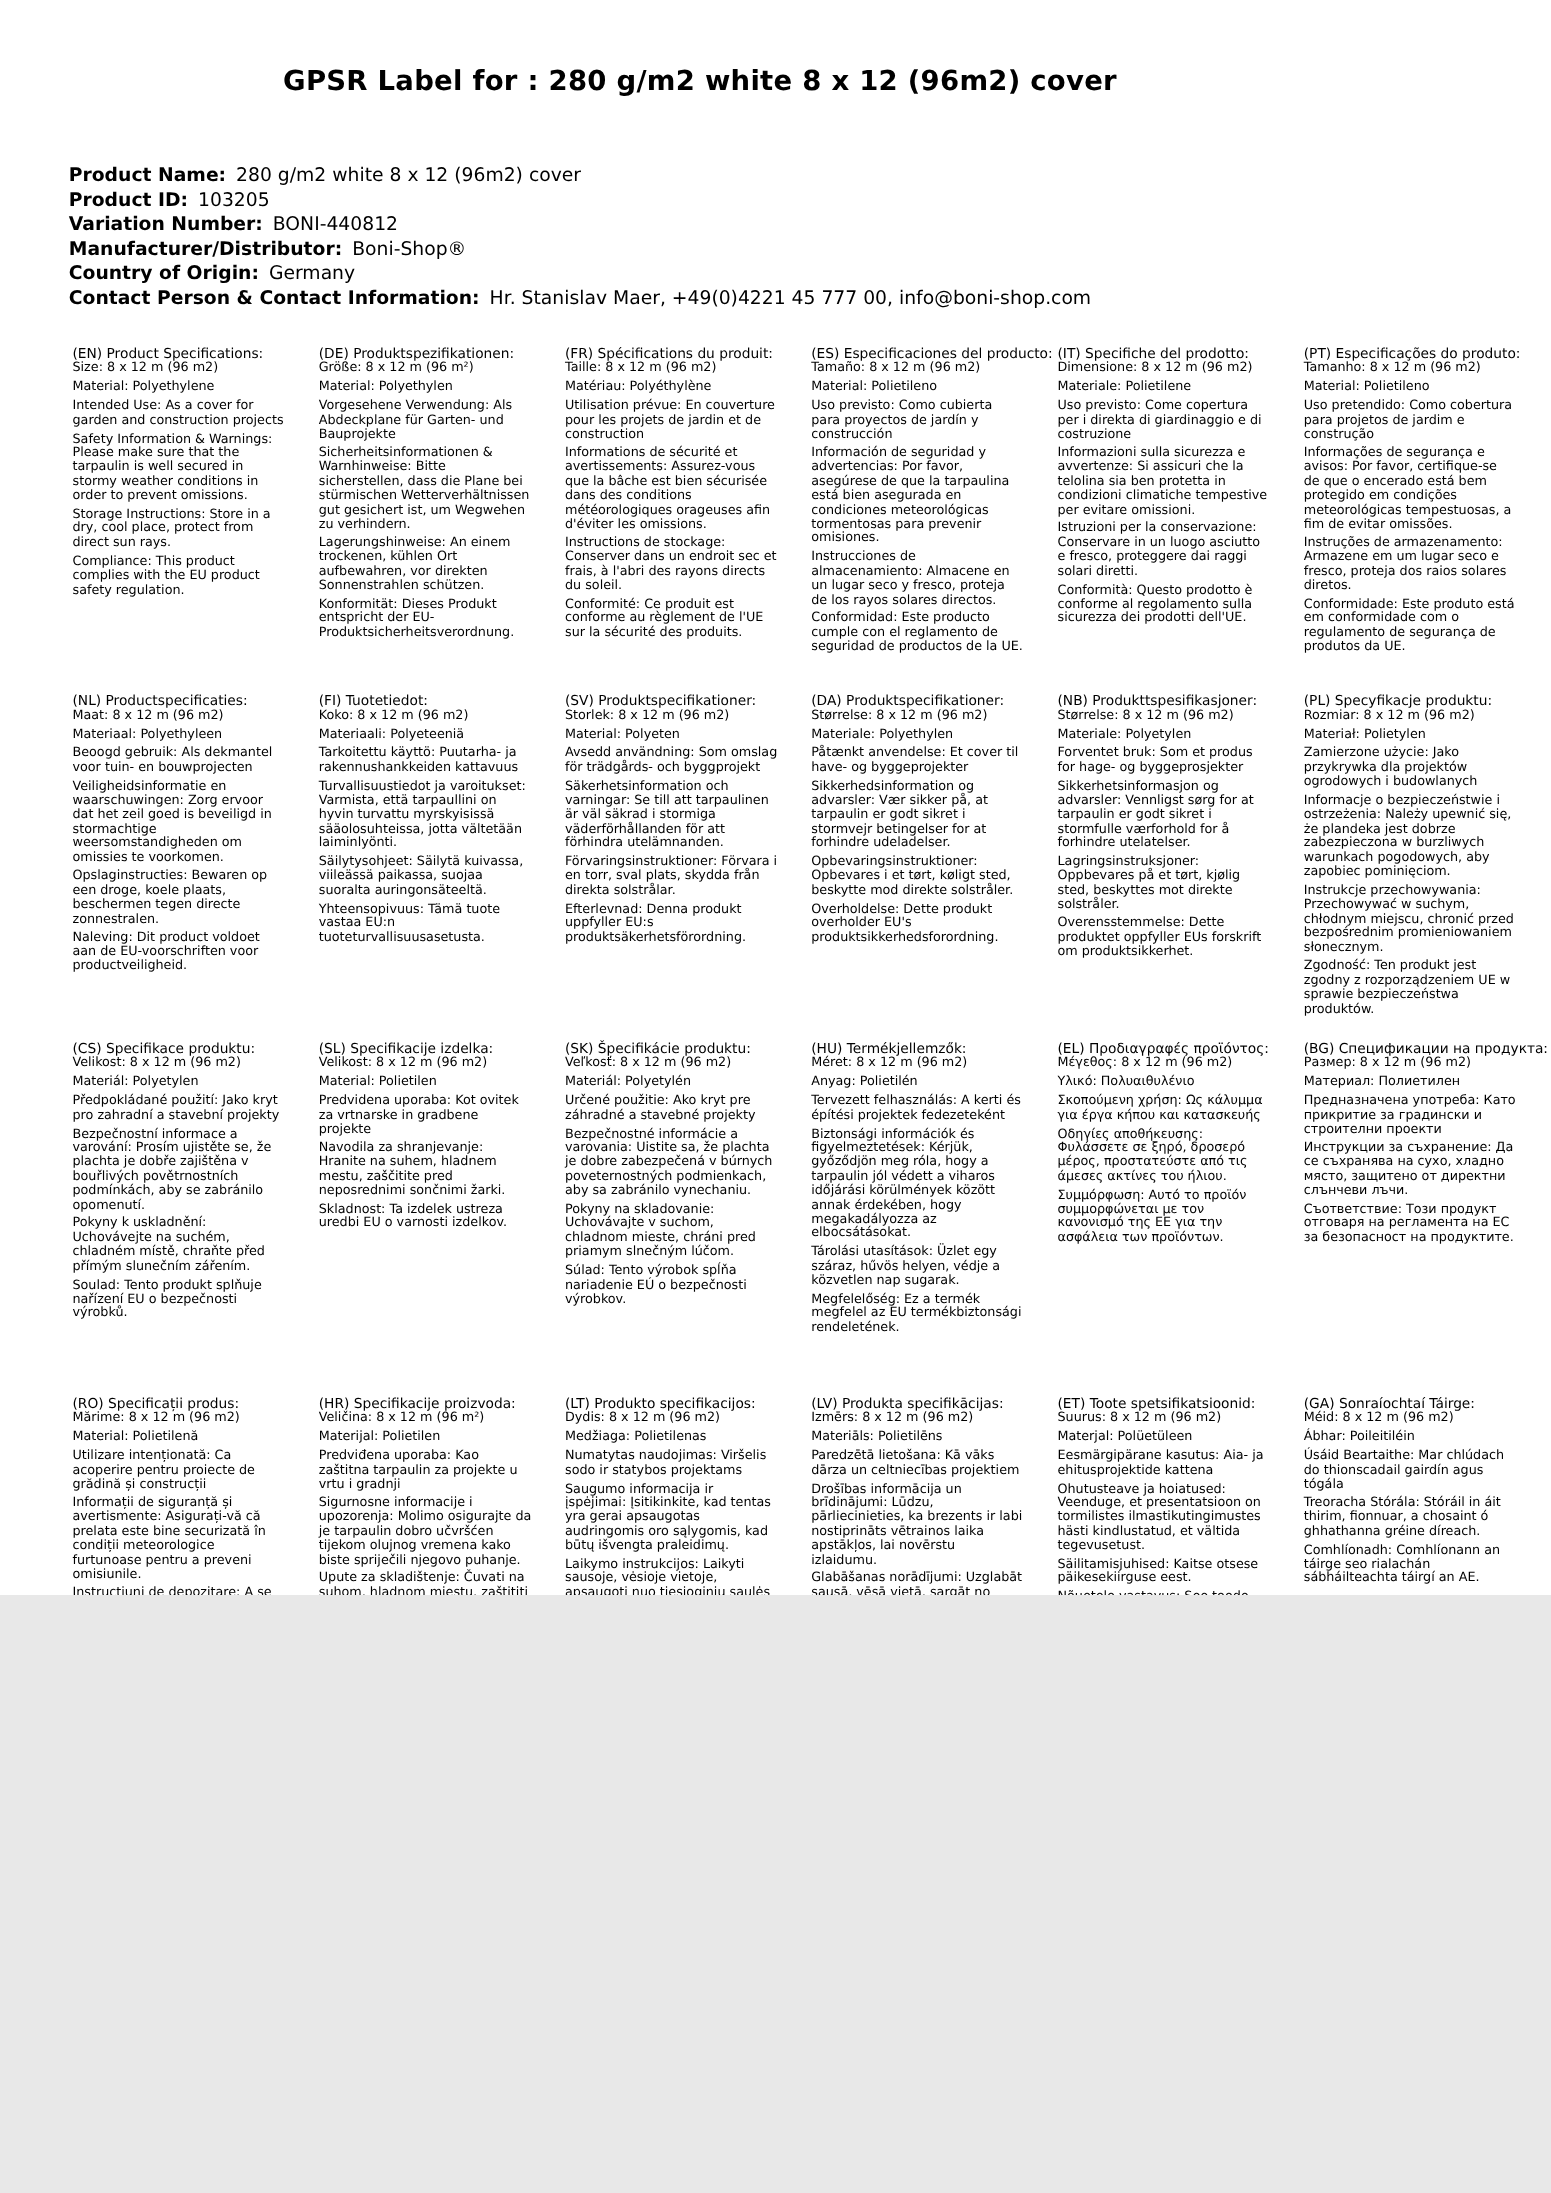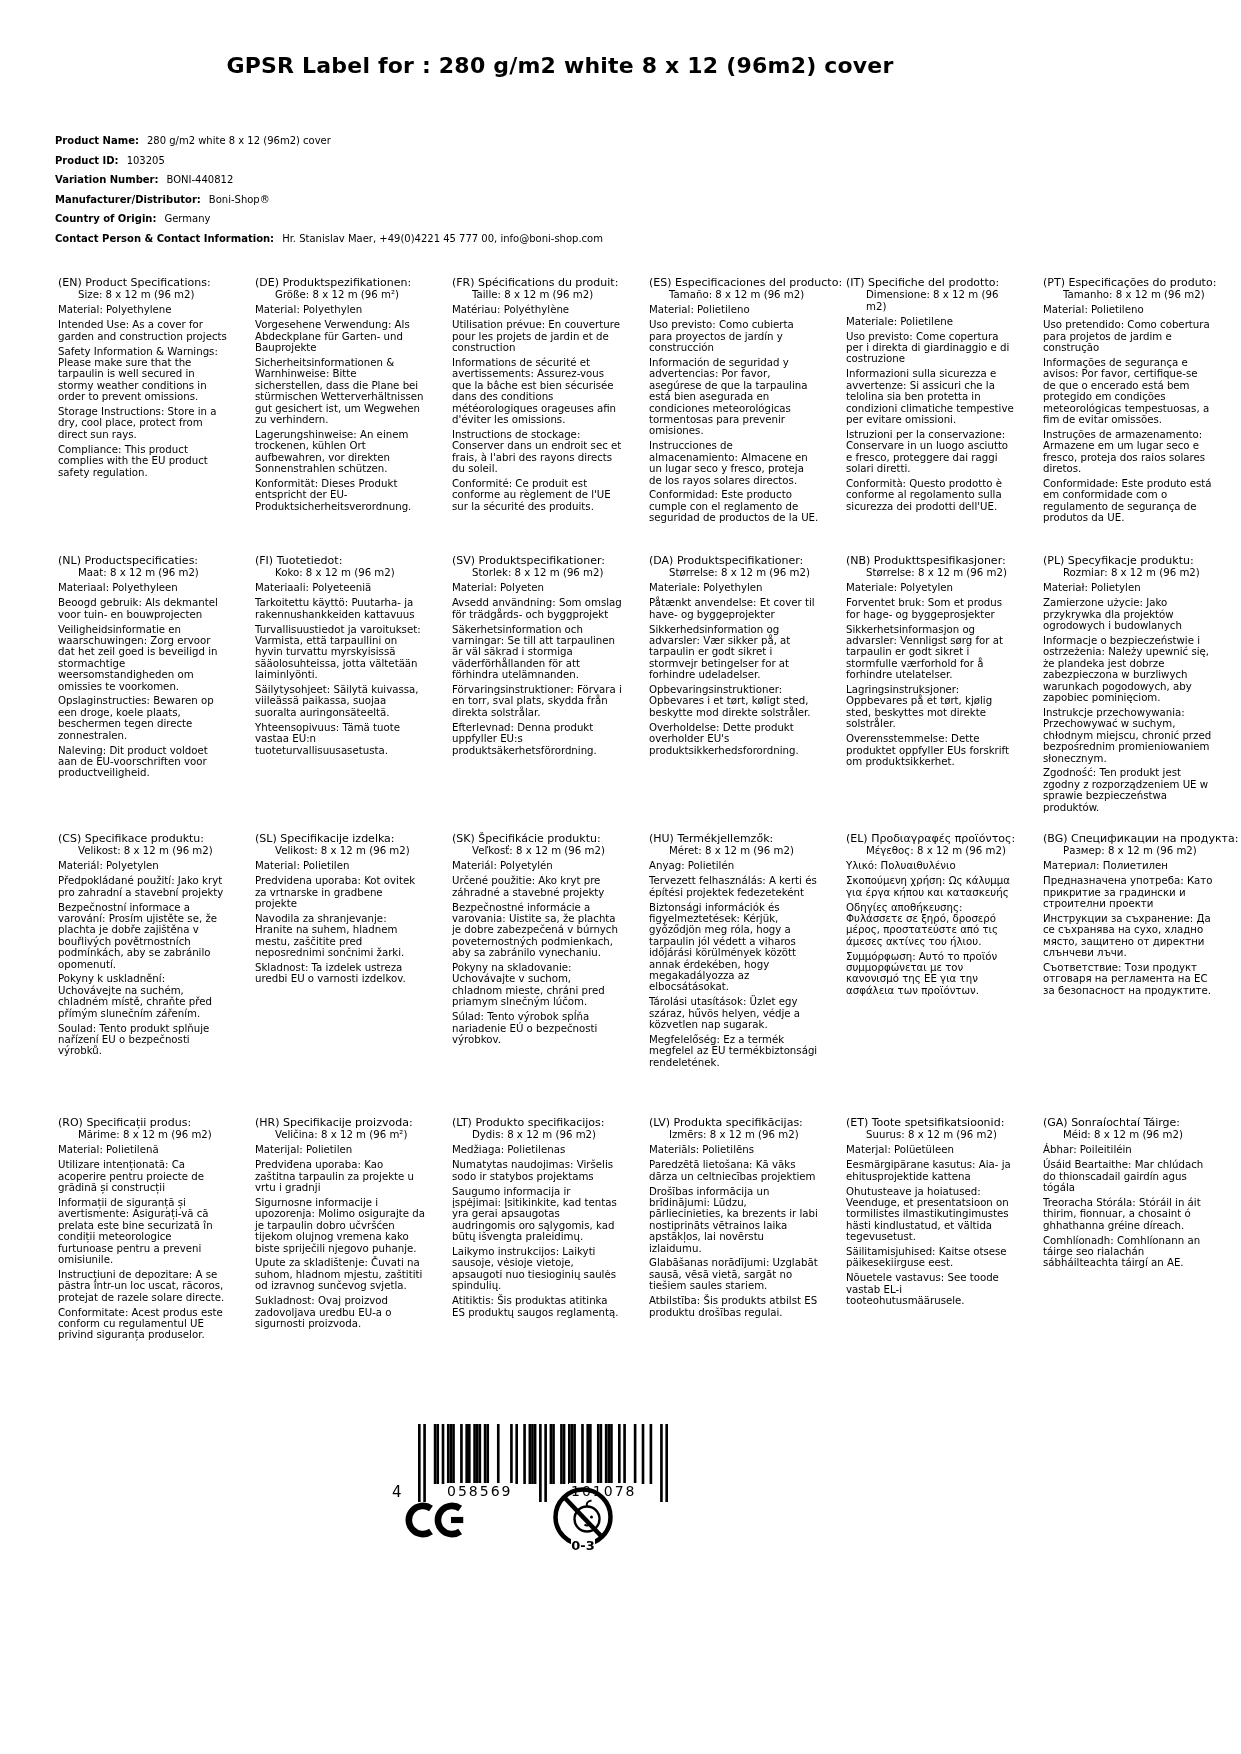--- a/index.html
+++ b/index.html
@@ -1,37 +1,37 @@
 <!DOCTYPE html>
 <html><head>
 <meta charset="utf-8">
 <style>
   html,body { margin:0; padding:0; background:#e8e8e8; }
   .page {
-    position:relative; width:1241px; height:1754px; margin:0 auto;
+    position:relative; width:1241px; height:1276px; margin:0 auto;
     background:#ffffff; color:#000;
     font-family:"DejaVu Sans","Liberation Sans",sans-serif;
   }
   .title {
     position:absolute; top:53px; left:0; width:1120px; margin:0;
     text-align:center; font-size:22px; font-weight:bold; letter-spacing:.2px;
   }
-  .product-info { position:absolute; left:55px; top:131px; font-size:10px; line-height:19.6px; }
+  .product-info { position:absolute; left:55px; top:131px; font-size:15px; line-height:19.6px; }
   .info-label { font-weight:bold; }
   .info-value { margin-left:8px; }
 
   .spec-grid {
     position:absolute; left:58px; top:277px;
     display:grid; grid-template-columns:repeat(6,170px); column-gap:27px;
     grid-template-rows:278px 278px 284px auto;
   }
   .spec-cell { font-size:10.2px; line-height:11.4px; }
   .spec-heading { font-weight:normal; font-size:11px; white-space:nowrap; }
   .spec-cell p { margin:3.5px 0 0 0; overflow-wrap:break-word; }
-  .spec-cell p:first-of-type { margin-top:1px;margin-left:20px; }
+  .spec-cell p:first-of-type { margin-top:1px; }
 
   .barcode-wrap { position:absolute; left:418px; top:1424px; width:250px; height:78px; }
   #barcode-svg { position:absolute; left:0; top:0; width:250px; height:78px; }
   .bc-left-digit { position:absolute; left:-26px; top:59px; font-size:15px; }
   .bc-num { position:absolute; top:59px; font-size:14px; letter-spacing:2px; background:#fff; padding:0 2px; }
   .bc-num1 { left:27px; }
   .bc-num2 { left:151px; }
 
   .ce-mark { position:absolute; left:405px; top:1495px; width:62px; height:50px; }
   .ce-mark svg { width:62px; height:50px; display:block; }

